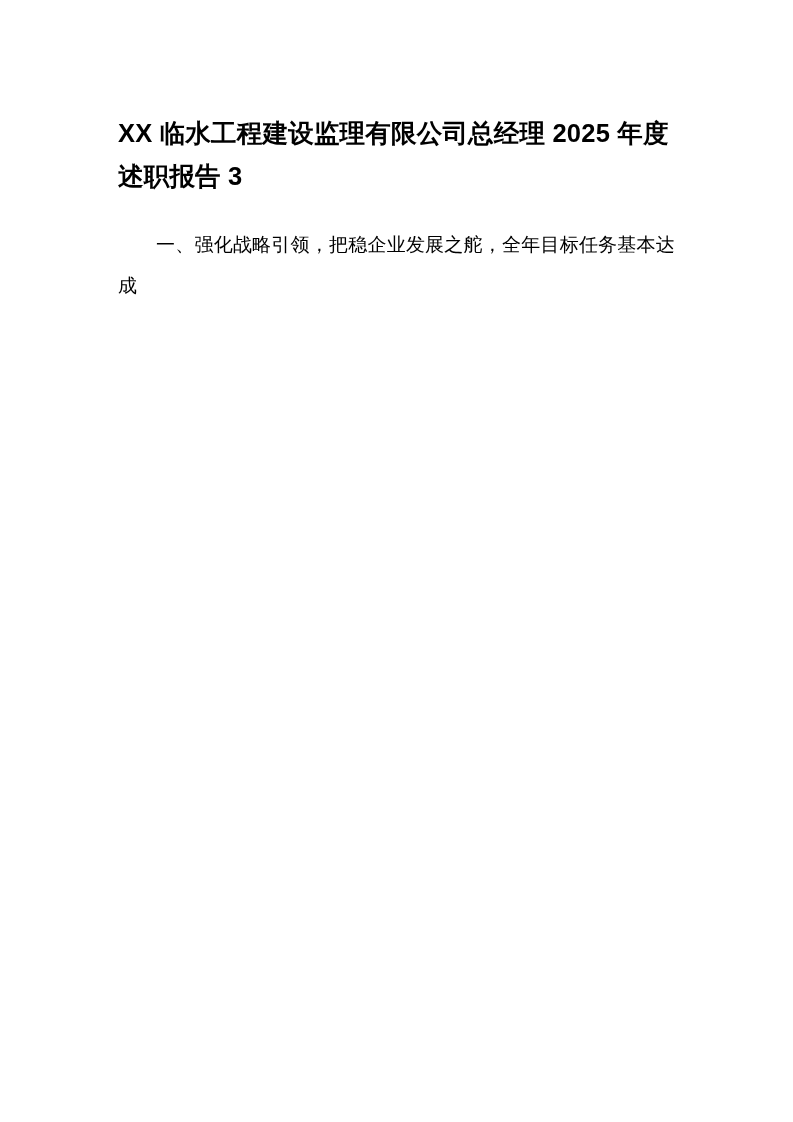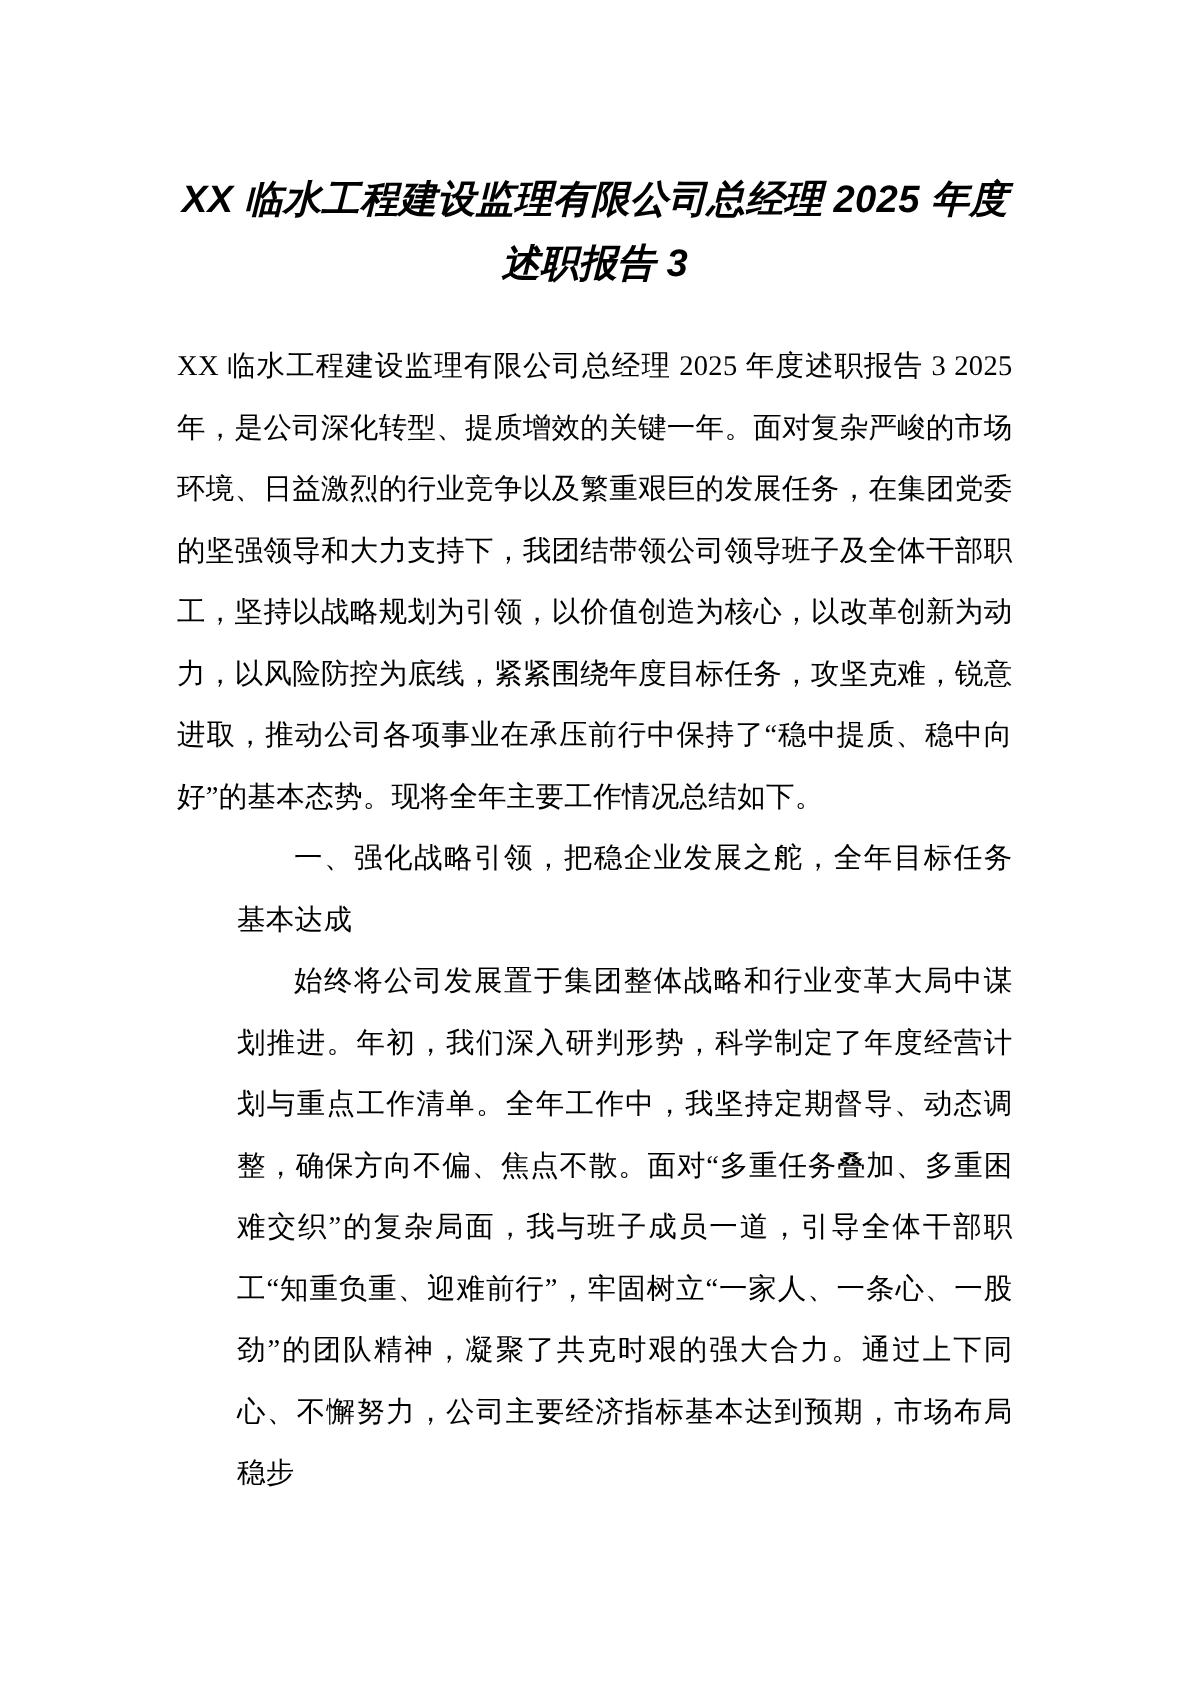--- a/index.html
+++ b/index.html
@@ -20,24 +20,22 @@
     height: 1122px;
     padding: 112px 118px 60px 118px;
     background: #ffffff;
     position: relative;
   }
   .doc-title {
     font-family: "Liberation Sans", "DejaVu Sans", sans-serif;
     font-weight: bold;
     font-size: 25.5px;
     line-height: 43px;
-    text-align: center;
     margin: 0 0 26px 0;
     letter-spacing: 0.2px;
-    font-style: italic;
   }
   .para {
     font-size: 19px;
     line-height: 41px;
     text-align: justify;
     text-justify: inter-ideograph;
     margin: 0;
     letter-spacing: 0.2px;
   }
   .indent {
@@ -49,18 +47,16 @@
   }
 </style>
 </head>
 <body>
 
 <div class="page">
 
   <h1 class="doc-title">XX 临水工程建设监理有限公司总经理 2025 年度述职报告 3</h1>
 
   <div class="body-block">
-    <p class="para">XX 临水工程建设监理有限公司总经理 2025 年度述职报告 3 2025 年，是公司深化转型、提质增效的关键一年。面对复杂严峻的市场环境、日益激烈的行业竞争以及繁重艰巨的发展任务，在集团党委的坚强领导和大力支持下，我团结带领公司领导班子及全体干部职工，坚持以战略规划为引领，以价值创造为核心，以改革创新为动力，以风险防控为底线，紧紧围绕年度目标任务，攻坚克难，锐意进取，推动公司各项事业在承压前行中保持了“稳中提质、稳中向好”的基本态势。现将全年主要工作情况总结如下。</p>
     <p class="para indent">一、强化战略引领，把稳企业发展之舵，全年目标任务基本达成</p>
-    <p class="para indent">始终将公司发展置于集团整体战略和行业变革大局中谋划推进。年初，我们深入研判形势，科学制定了年度经营计划与重点工作清单。全年工作中，我坚持定期督导、动态调整，确保方向不偏、焦点不散。面对“多重任务叠加、多重困难交织”的复杂局面，我与班子成员一道，引导全体干部职工“知重负重、迎难前行”，牢固树立“一家人、一条心、一股劲”的团队精神，凝聚了共克时艰的强大合力。通过上下同心、不懈努力，公司主要经济指标基本达到预期，市场布局稳步</p>
   </div>
 
 </div>
 
 </body></html>

